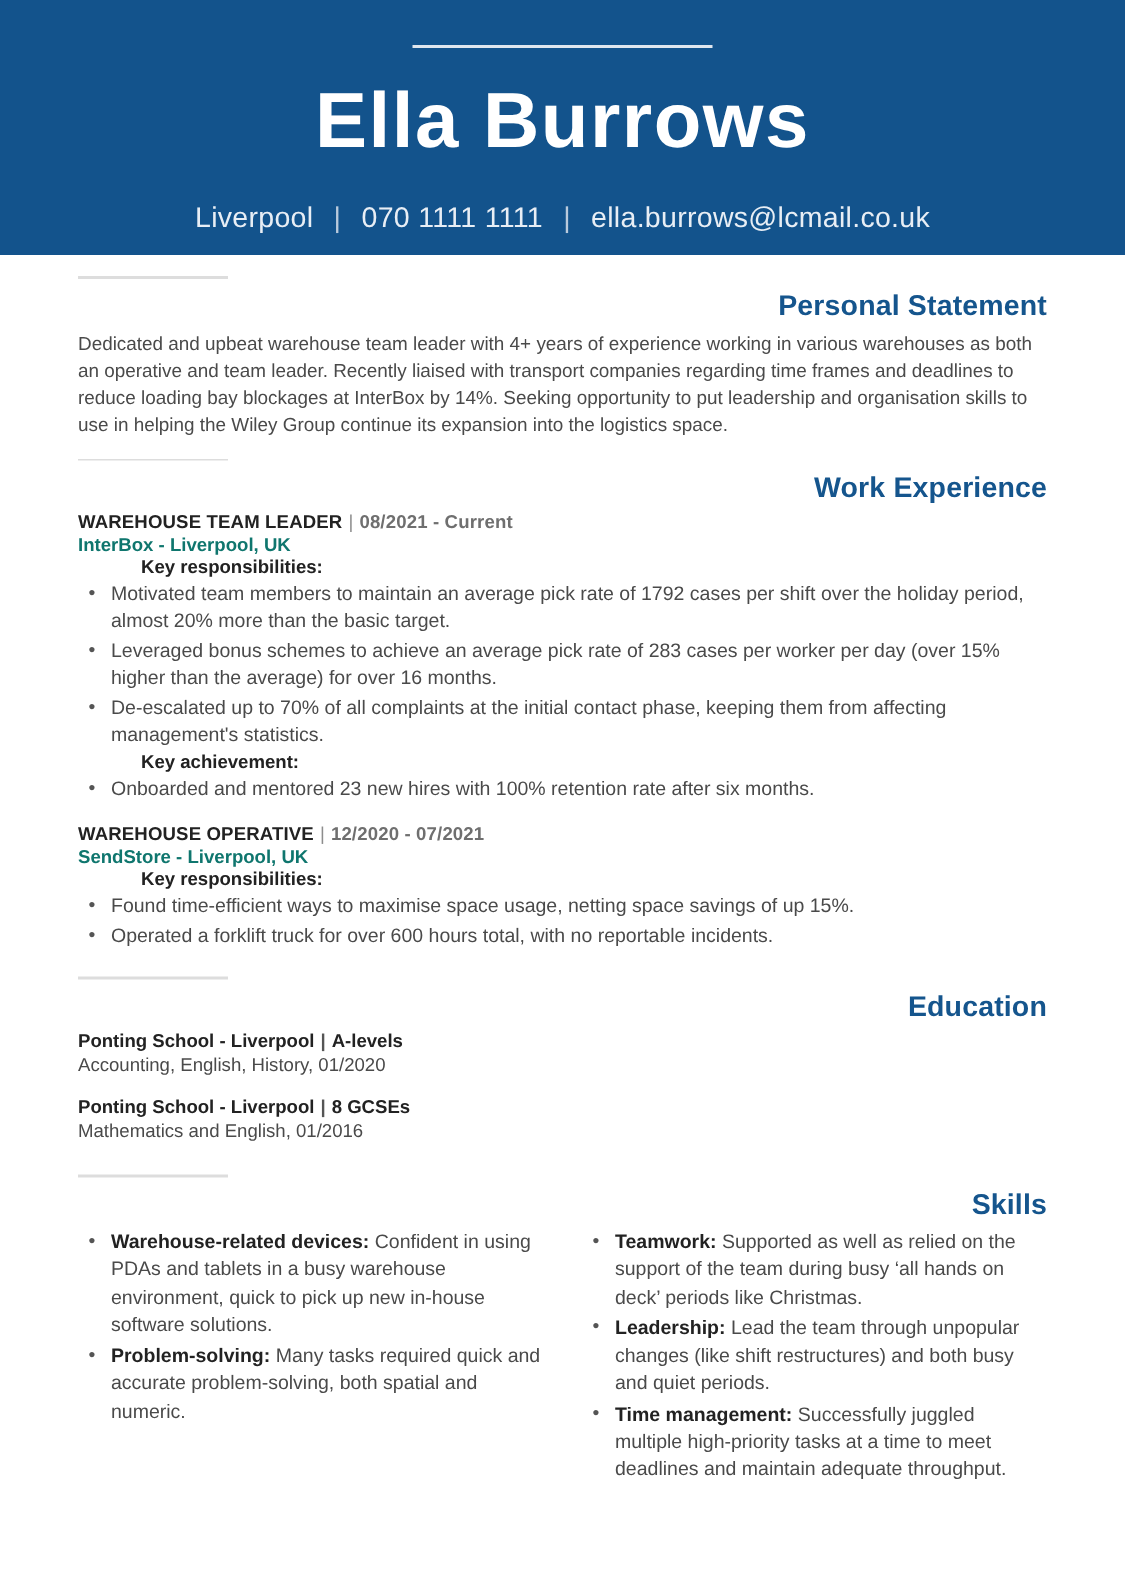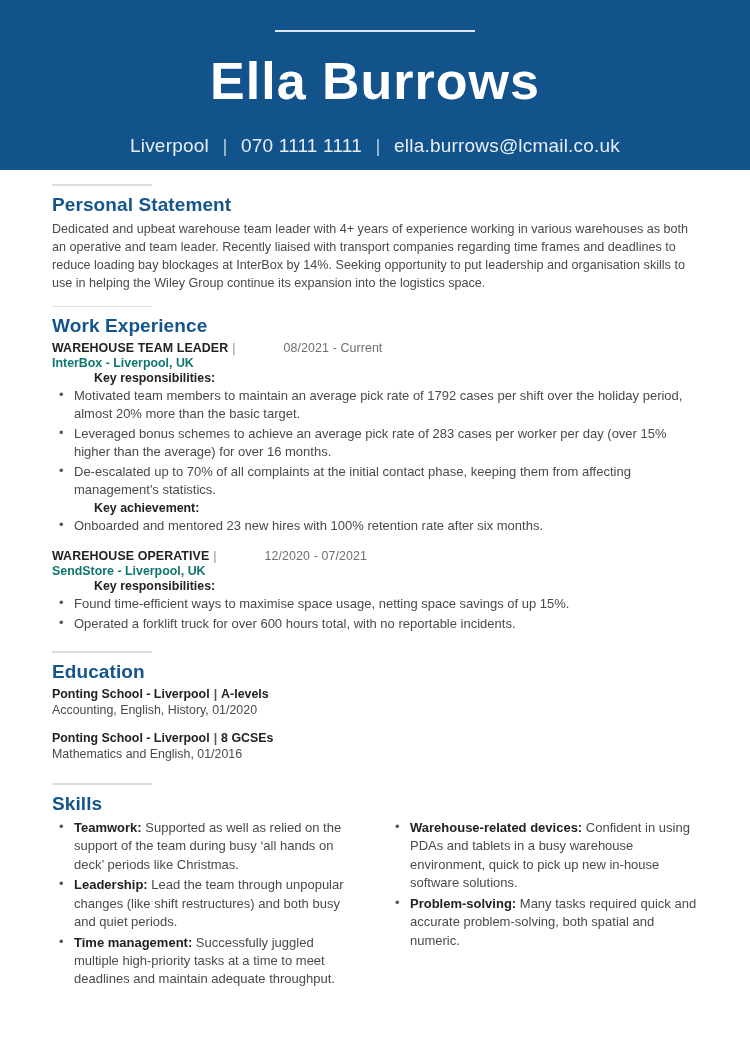--- a/index.html
+++ b/index.html
@@ -49,40 +49,41 @@
     width:100px; height:1.5px;
     background:#dddddd;
     margin-bottom:8px;
   }
   .sec-title {
     color:#15558d;
     font-size:19px;
     font-weight:bold;
     margin:0 0 4px 0;
     letter-spacing:.1px;
+    text-align:right;
   }
 
   p.para {
     margin:0;
     font-size:12.6px;
     line-height:1.43;
     color:#4a4a4a;
   }
 
   
   .job { margin-top:2px; }
   .job + .job { margin-top:14px; }
   .job-title {
     font-size:12.4px;
     font-weight:bold;
     color:#222222;
     letter-spacing:.1px;
   }
   .job-title .pipe { font-weight:normal; color:#8d8d8d; margin:0 4px; }
-  .job-date { font-weight:normal; color:#6f6f6f;margin-left:44px; }
+  .job-date { font-weight:bold; color:#6f6f6f; }
   .job-org {
     font-size:12.4px;
     font-weight:bold;
     color:#0f766e;
     margin-top:1px;
   }
   .sub-label {
     font-size:12.4px;
     font-weight:bold;
     color:#222222;
@@ -214,27 +215,27 @@
     </div>
   </div>
 
   <div class="section" style="margin-top:20px;">
     <div class="sec-rule"></div>
     <h2 class="sec-title">Skills</h2>
 
     <div class="skills-cols">
       <div class="skills-col">
         <ul class="bullets">
+          <li><span class="skill-name">Warehouse-related devices:</span><span> Confident in using PDAs and tablets in a busy warehouse environment, quick to pick up new in-house software solutions.</span></li>
+          <li><span class="skill-name">Problem-solving:</span><span> Many tasks required quick and accurate problem-solving, both spatial and numeric.</span></li>
+        </ul>
+      </div>
+      <div class="skills-col">
+        <ul class="bullets">
           <li><span class="skill-name">Teamwork:</span><span> Supported as well as relied on the support of the team during busy ‘all hands on deck’ periods like Christmas.</span></li>
           <li><span class="skill-name">Leadership:</span><span> Lead the team through unpopular changes (like shift restructures) and both busy and quiet periods.</span></li>
           <li><span class="skill-name">Time management:</span><span> Successfully juggled multiple high-priority tasks at a time to meet deadlines and maintain adequate throughput.</span></li>
         </ul>
       </div>
-      <div class="skills-col">
-        <ul class="bullets">
-          <li><span class="skill-name">Warehouse-related devices:</span><span> Confident in using PDAs and tablets in a busy warehouse environment, quick to pick up new in-house software solutions.</span></li>
-          <li><span class="skill-name">Problem-solving:</span><span> Many tasks required quick and accurate problem-solving, both spatial and numeric.</span></li>
-        </ul>
-      </div>
     </div>
   </div>
 
 </div>
 
 </body></html>

